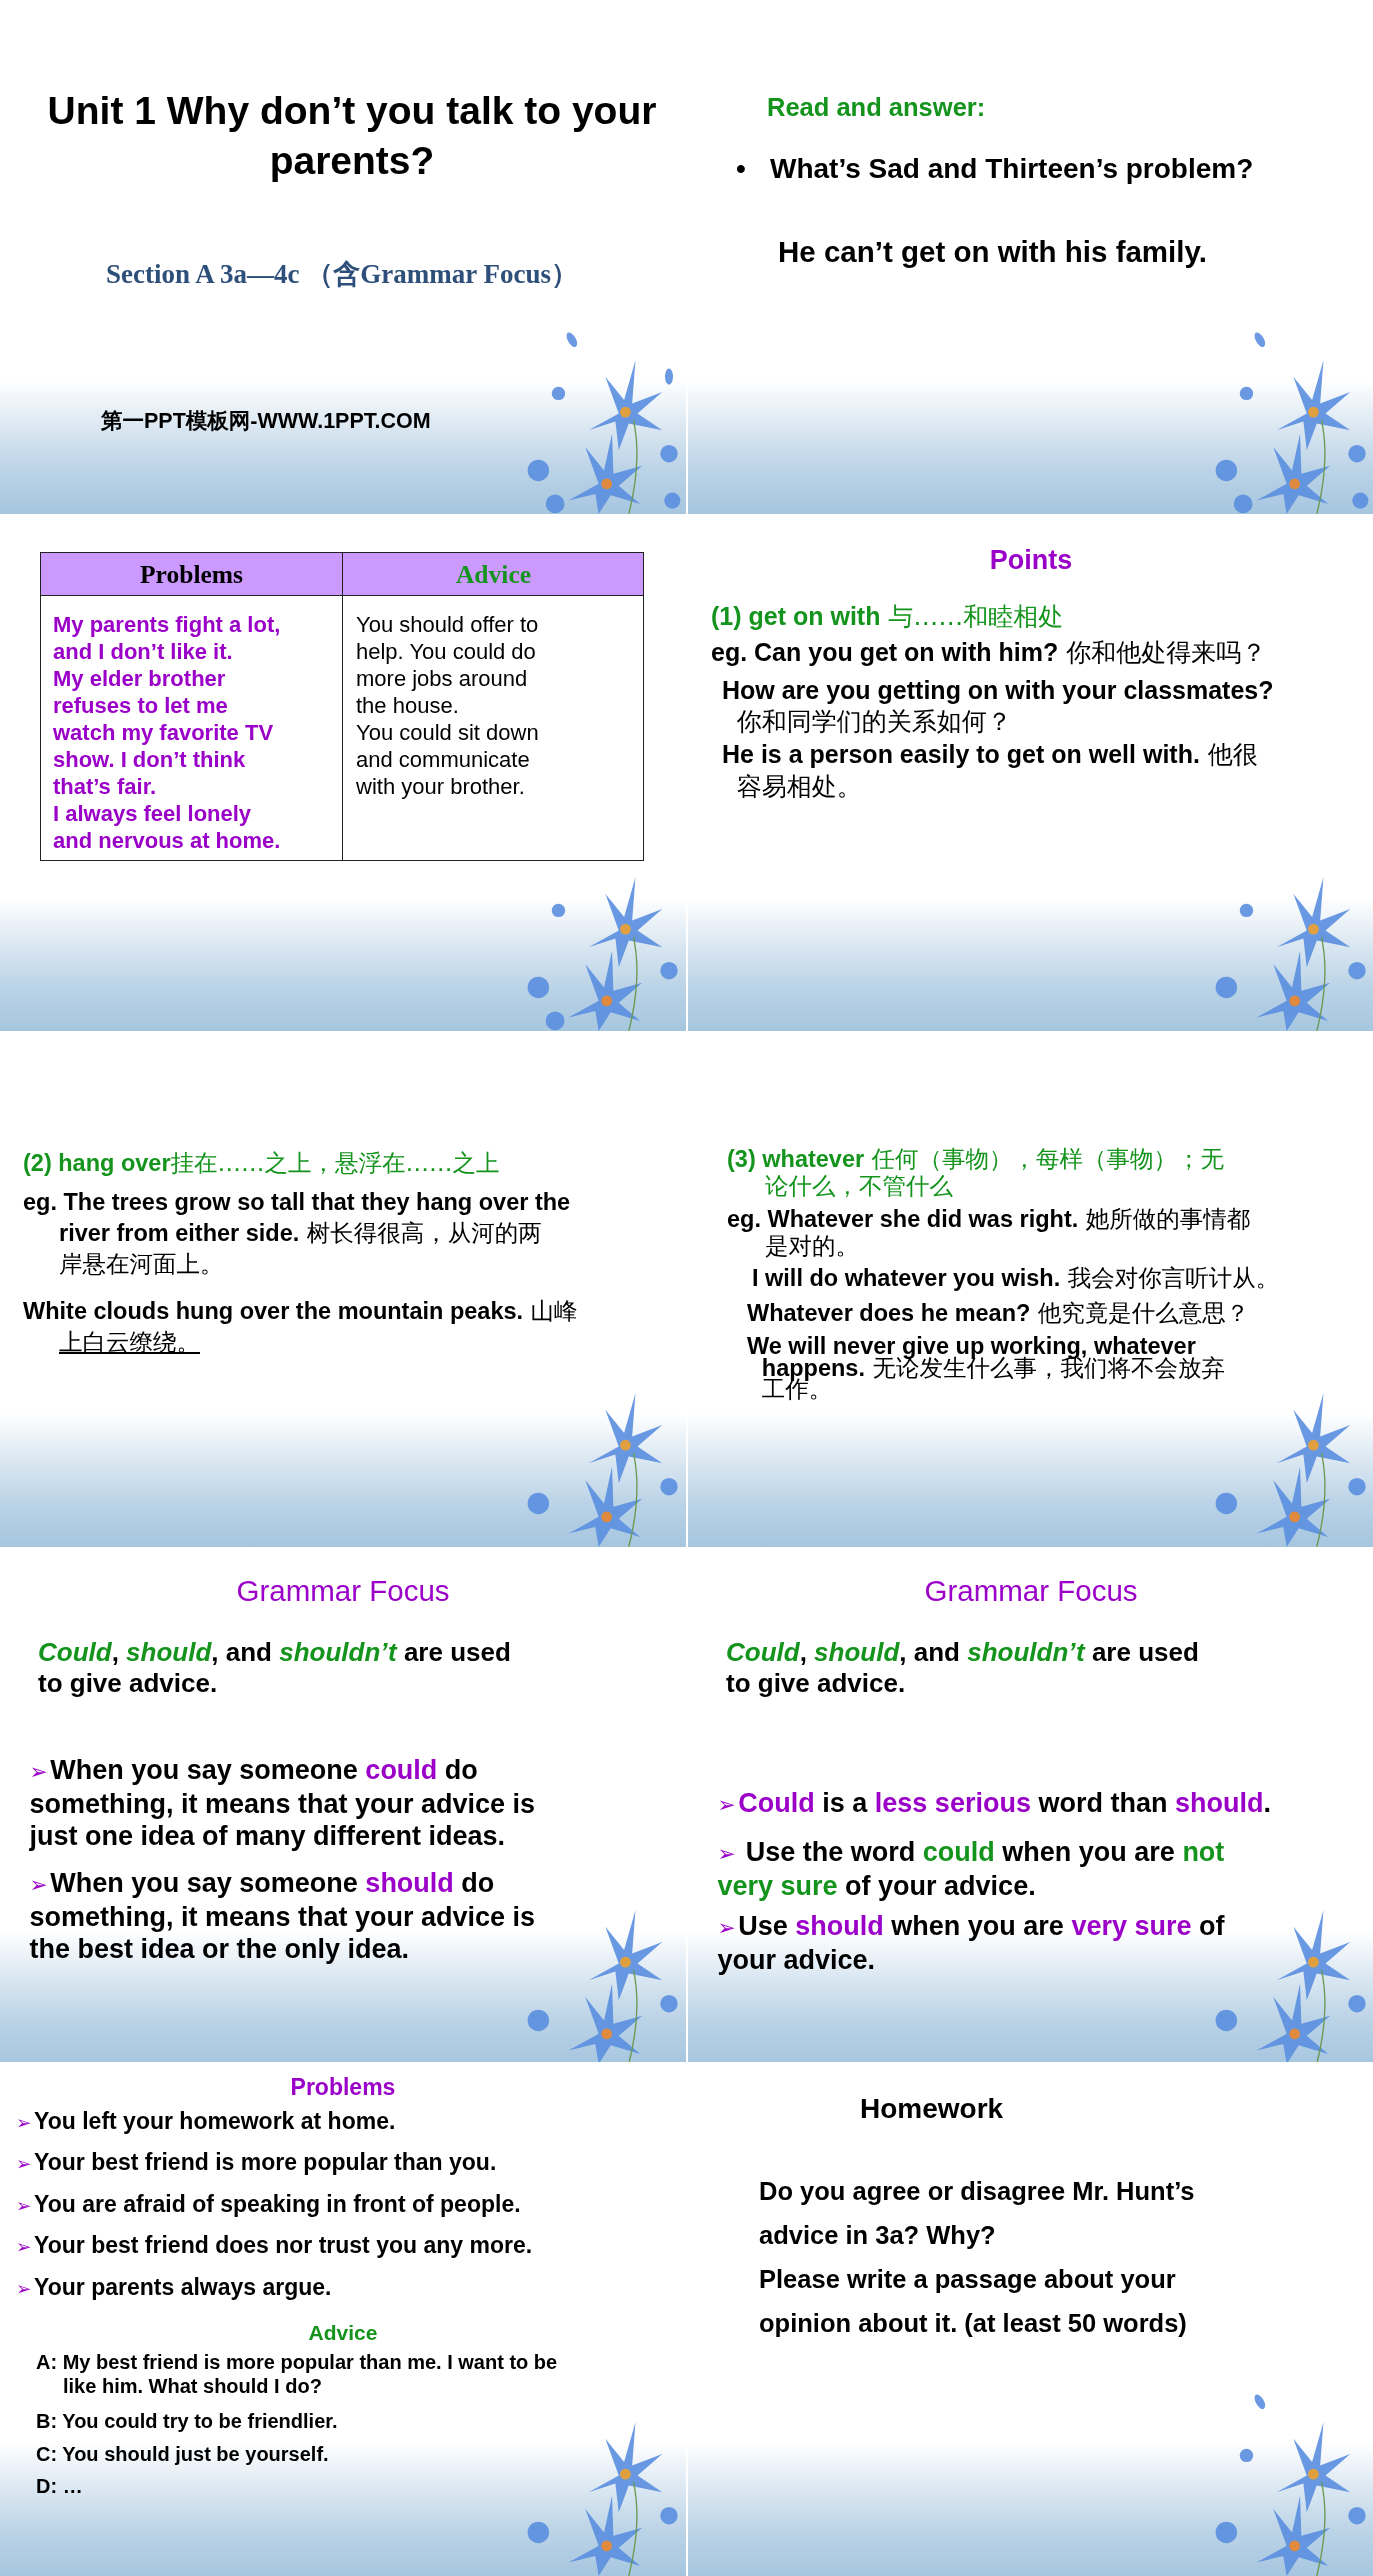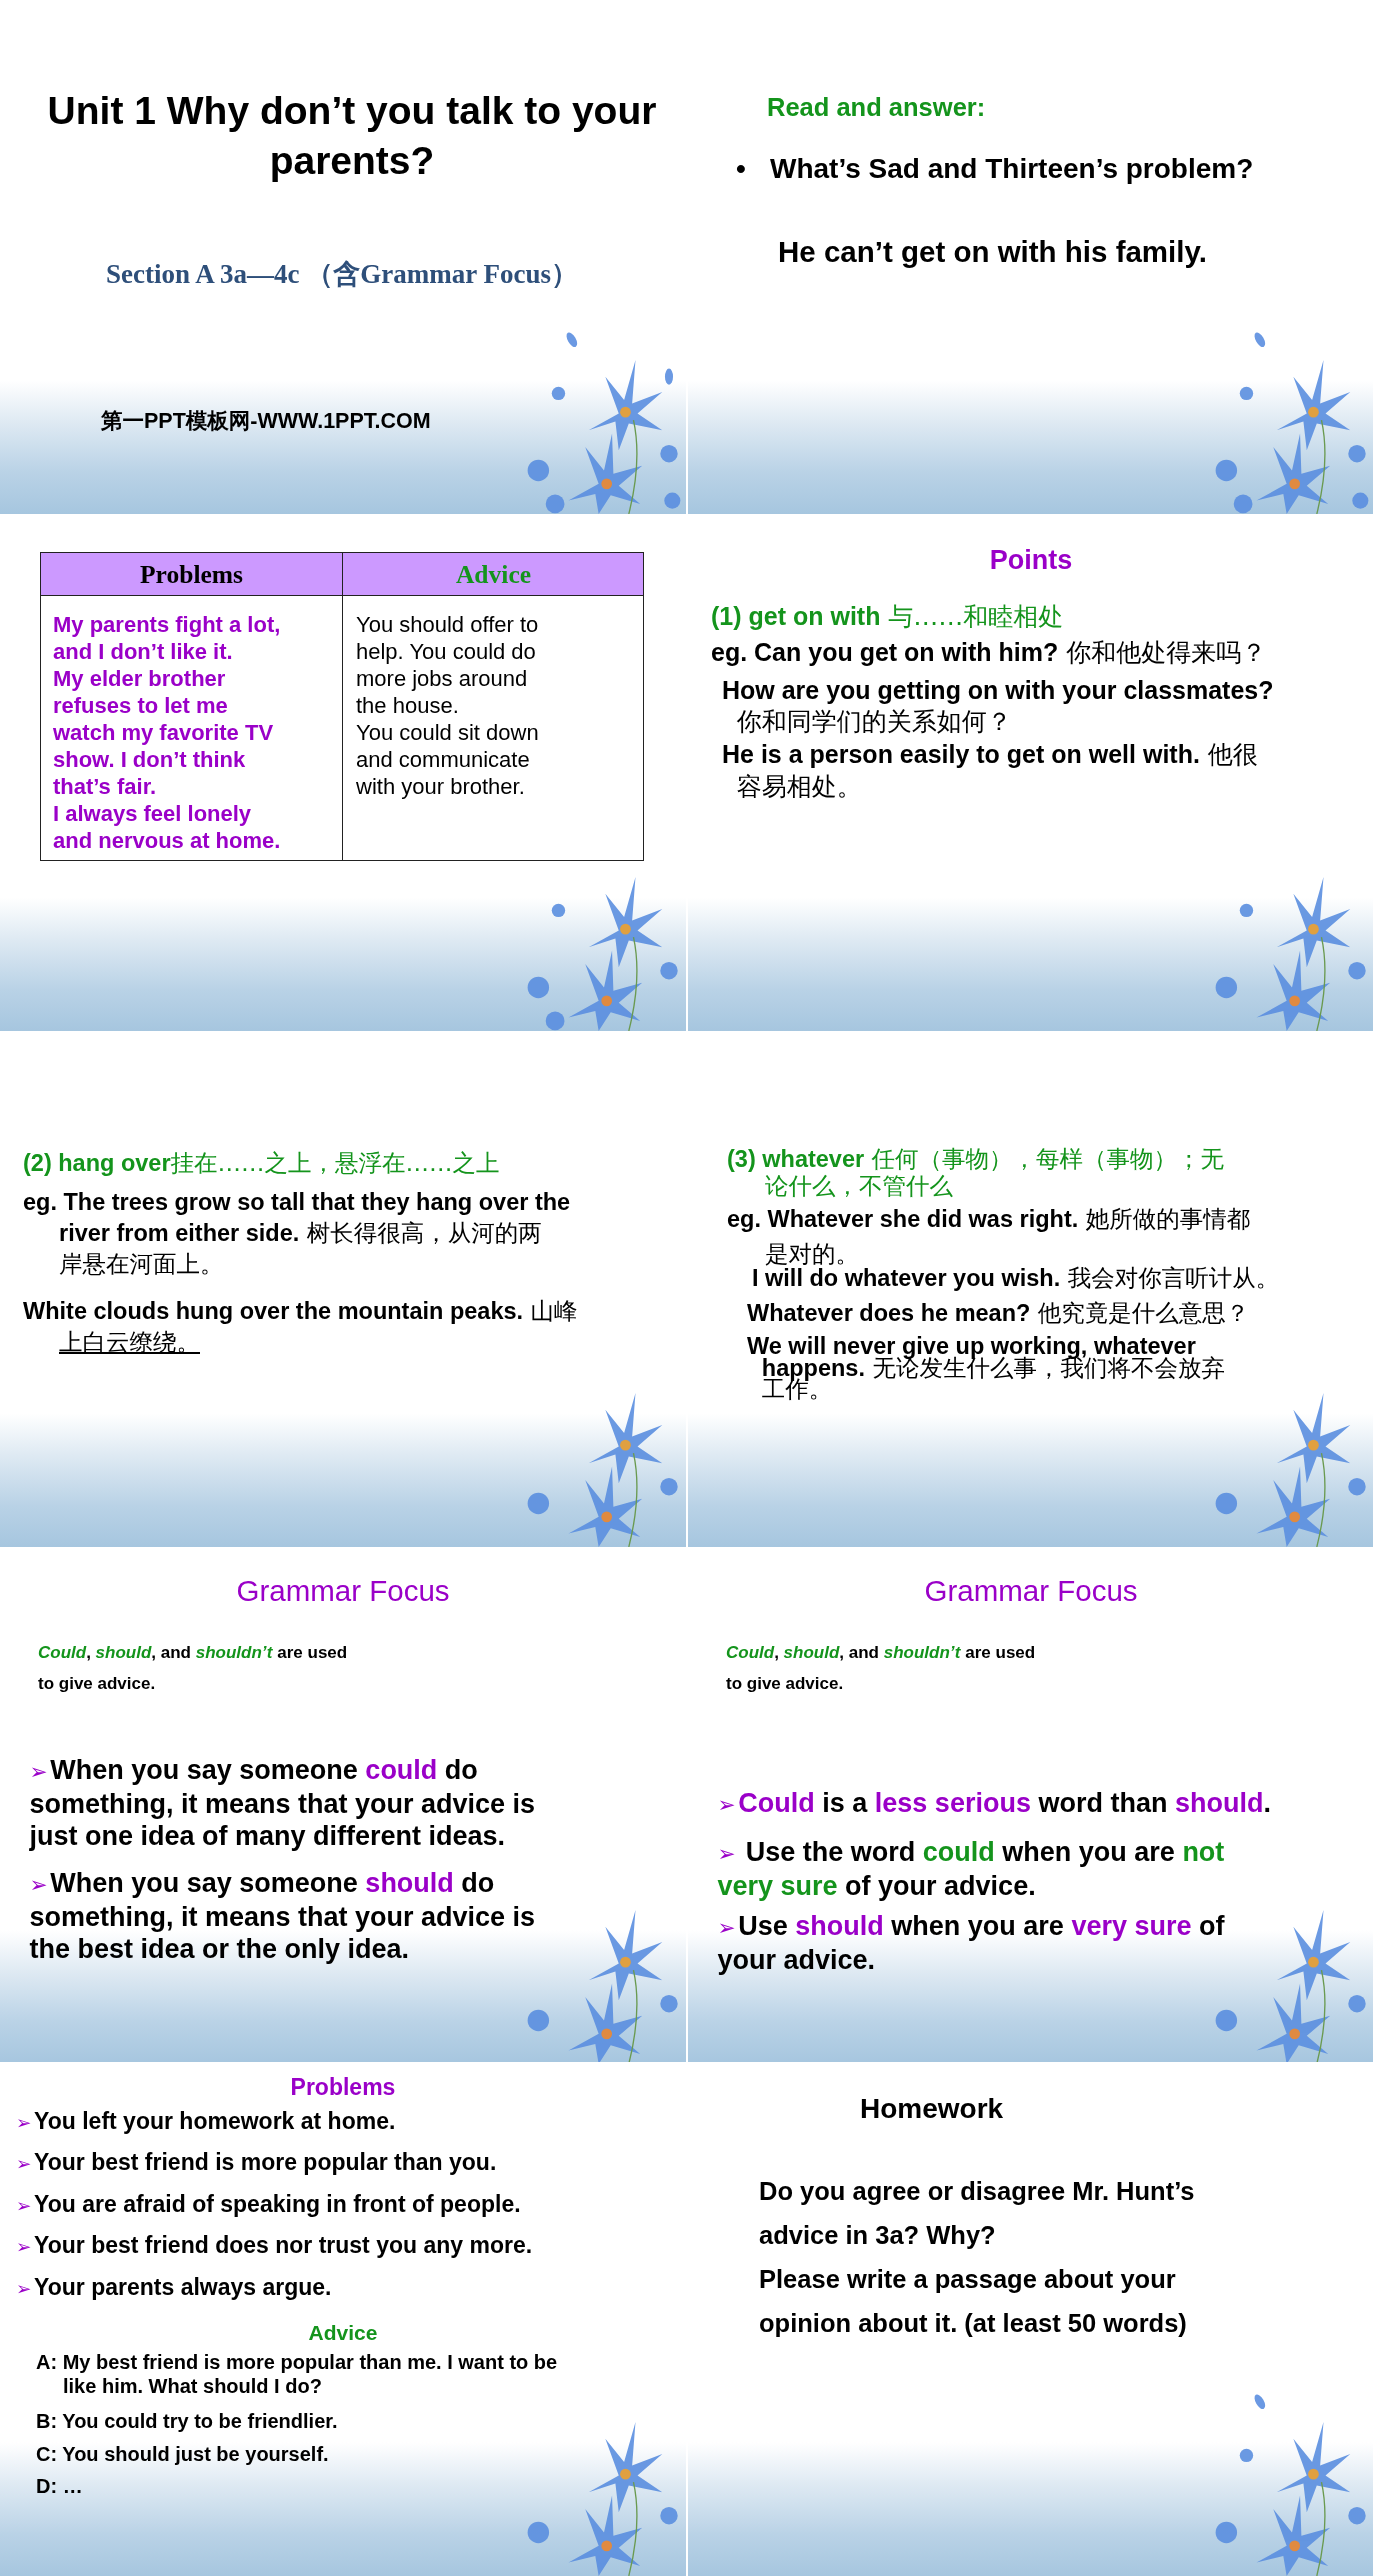--- a/index.html
+++ b/index.html
@@ -41,21 +41,21 @@
 
   
   .s4-title { left:0; width:686px; top:28px; text-align:center; font-size:27px; font-weight:bold; }
   .s4-l { font-size:25px; font-weight:bold; line-height:32px; }
 
   
   .s5-line { font-size:23.5px; font-weight:bold; line-height:31px; }
 
   
   .gf-title { left:0; width:686px; top:24px; text-align:center; font-size:29.5px; font-weight:normal; color:#9a00c8; }
-  .gf-intro { left:38px; top:87px; width:631px; font-size:17px; font-weight:bold; line-height:31px; }
+  .gf-intro { left:38px; top:87px; width:631px; font-size:26px; font-weight:bold; line-height:31px; }
   .gf-intro i { font-style:italic; }
   .gf-b { font-size:27px; font-weight:bold; line-height:32px; width:644px; }
 
   
   .p-title { left:0; width:686px; top:12px; text-align:center; font-size:23px; font-weight:bold; color:#9a00c8; }
   .p-item { left:16px; font-size:23px; font-weight:bold; }
   .adv-title { left:0; width:686px; top:259px; text-align:center; font-size:21px; font-weight:bold; color:#14941c; }
   .adv-line { left:36px; font-size:20px; font-weight:bold; line-height:24px; }
 
   
@@ -219,21 +219,21 @@
     <circle cx="160" cy="148" r="8" fill="#e0a040"></circle>
       <circle cx="132" cy="255" r="8" fill="#e08a40"></circle>
     <path d="M172 160 Q185 220 165 300" stroke="#6a9a50" stroke-width="2" fill="none"></path>
   </svg>
   <div class="abs s5-line green" style="left:39px; top:113px; line-height:27px;">
     <div><span>(3) whatever</span><span class="cjk"> 任何（事物），每样（事物）；无</span></div>
     <div class="cjk" style="padding-left:38px;">论什么，不管什么</div>
   </div>
   <div class="abs s5-line" style="left:39px; top:173px; line-height:27px;">
     <div><span>eg. Whatever she did was right.</span><span class="cjk"> 她所做的事情都</span></div>
-    <div class="cjk" style="padding-left:38px;margin-top:8px;">是对的。</div>
+    <div class="cjk" style="padding-left:38px;">是对的。</div>
   </div>
   <div class="abs s5-line" style="left:64px; top:232px; line-height:27px;">
     <span>I will do whatever you wish.</span><span class="cjk"> 我会对你言听计从。</span>
   </div>
   <div class="abs s5-line" style="left:59px; top:267px; line-height:27px;">
     <span>Whatever does he mean?</span><span class="cjk"> 他究竟是什么意思？</span>
   </div>
   <div class="abs s5-line" style="left:59px; top:303px; line-height:21.5px;">
     <div>We will never give up working, whatever</div>
     <div style="padding-left:14.8px;"><span>happens.</span><span class="cjk"> 无论发生什么事，我们将不会放弃</span></div>

